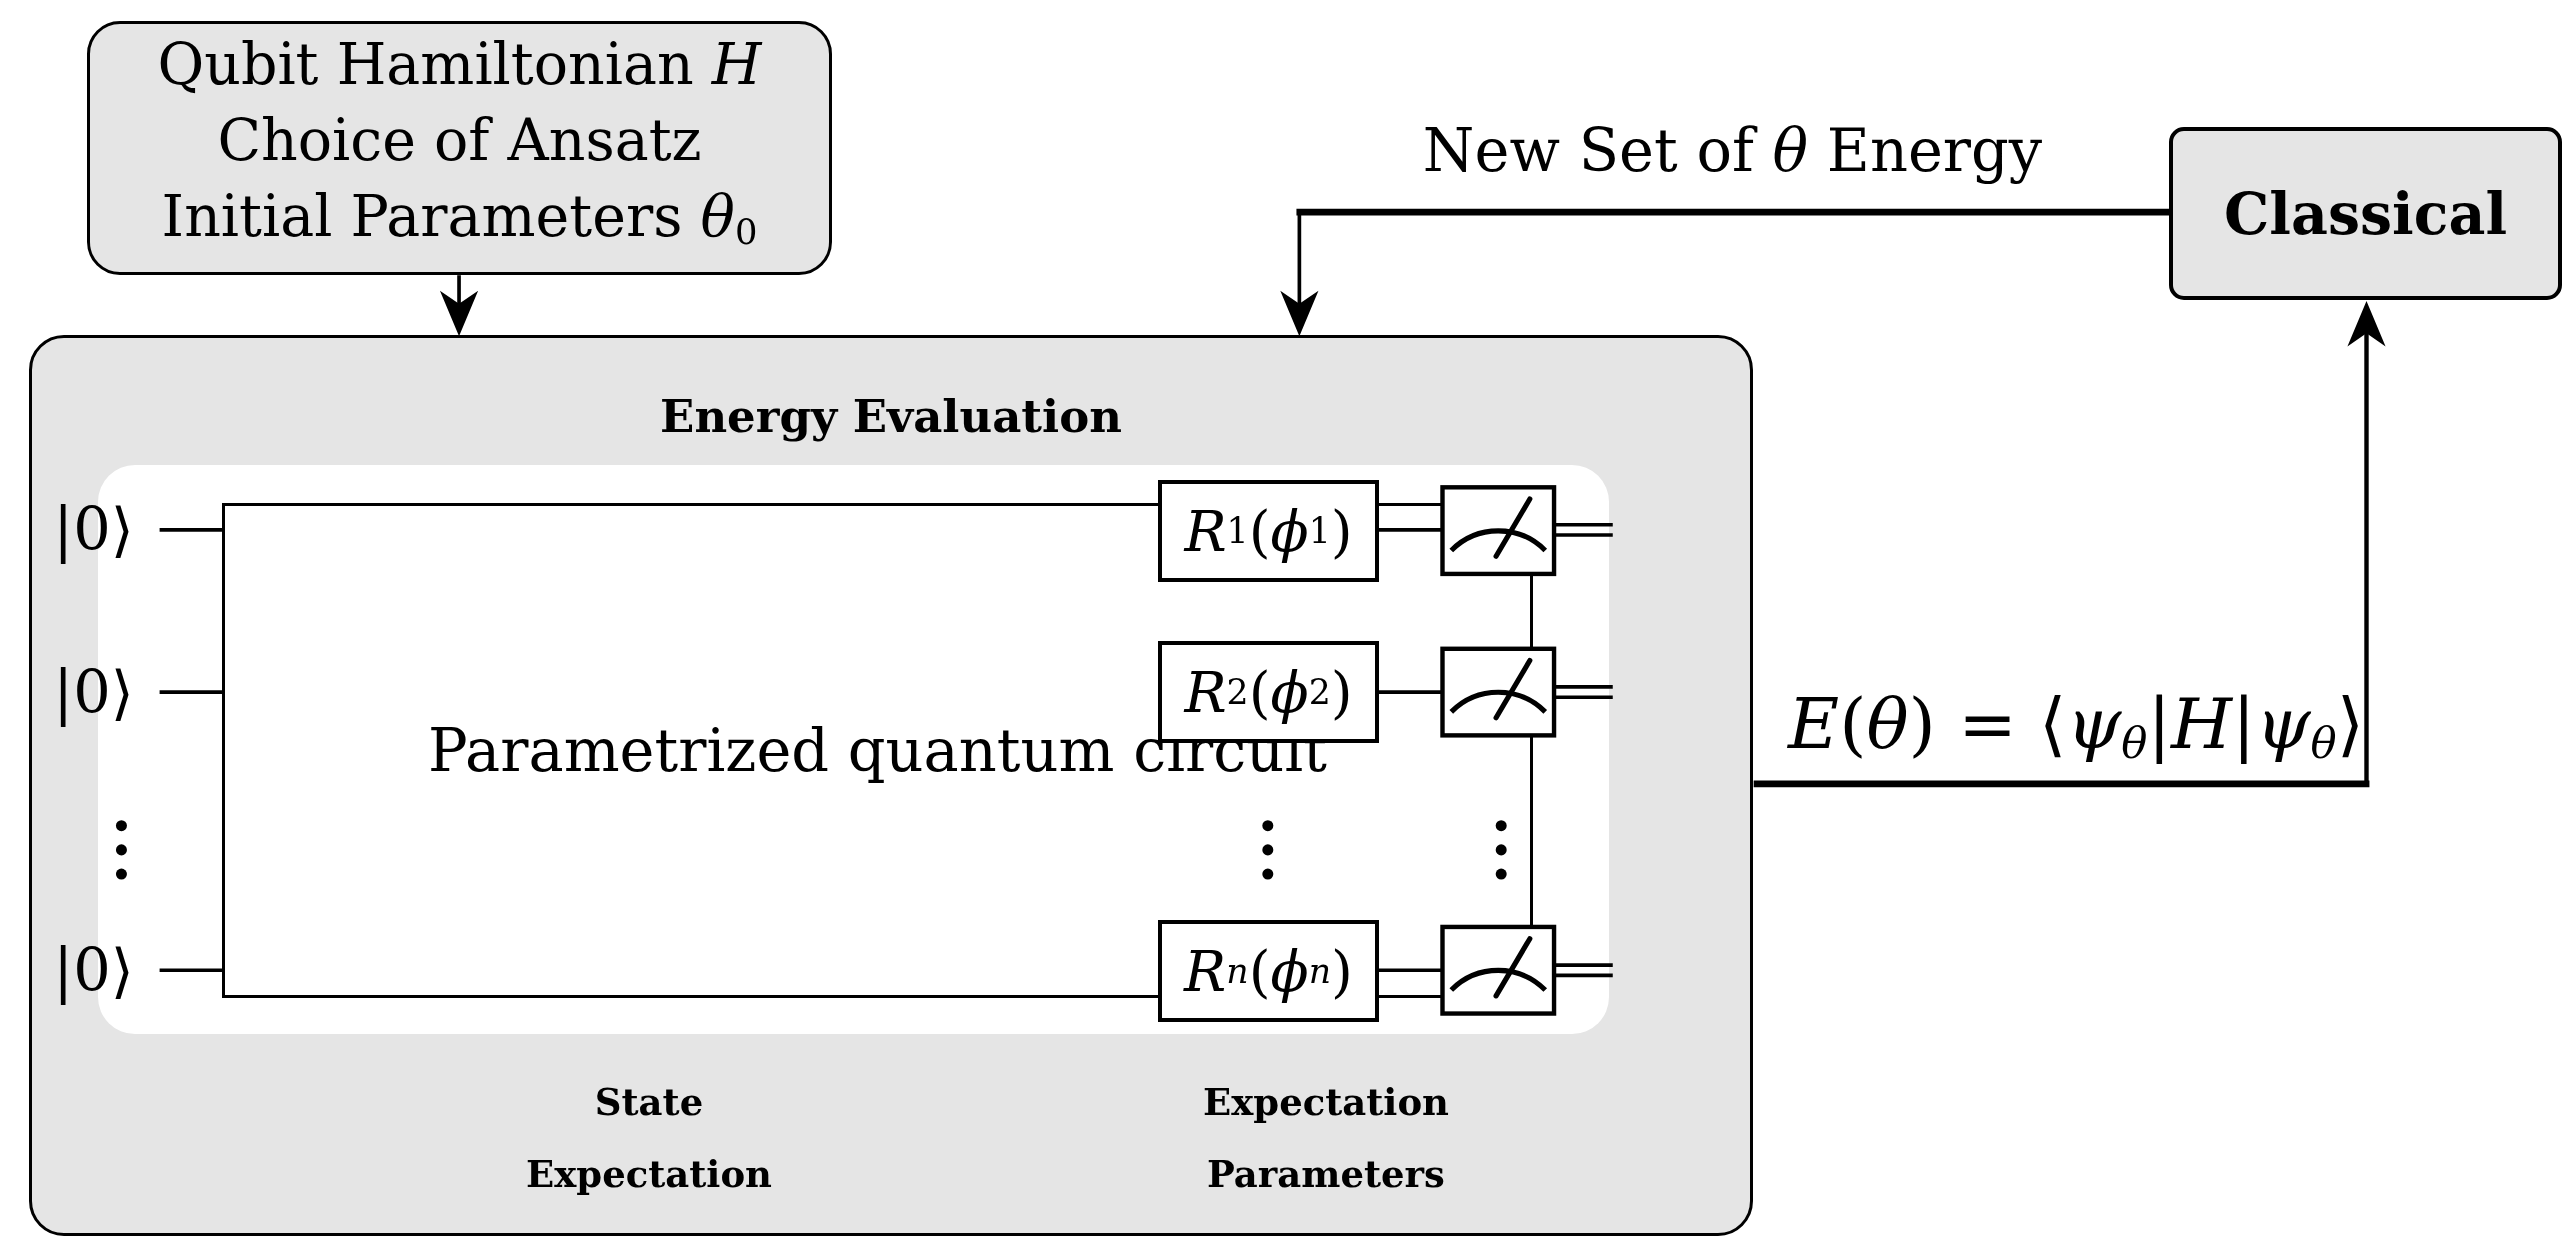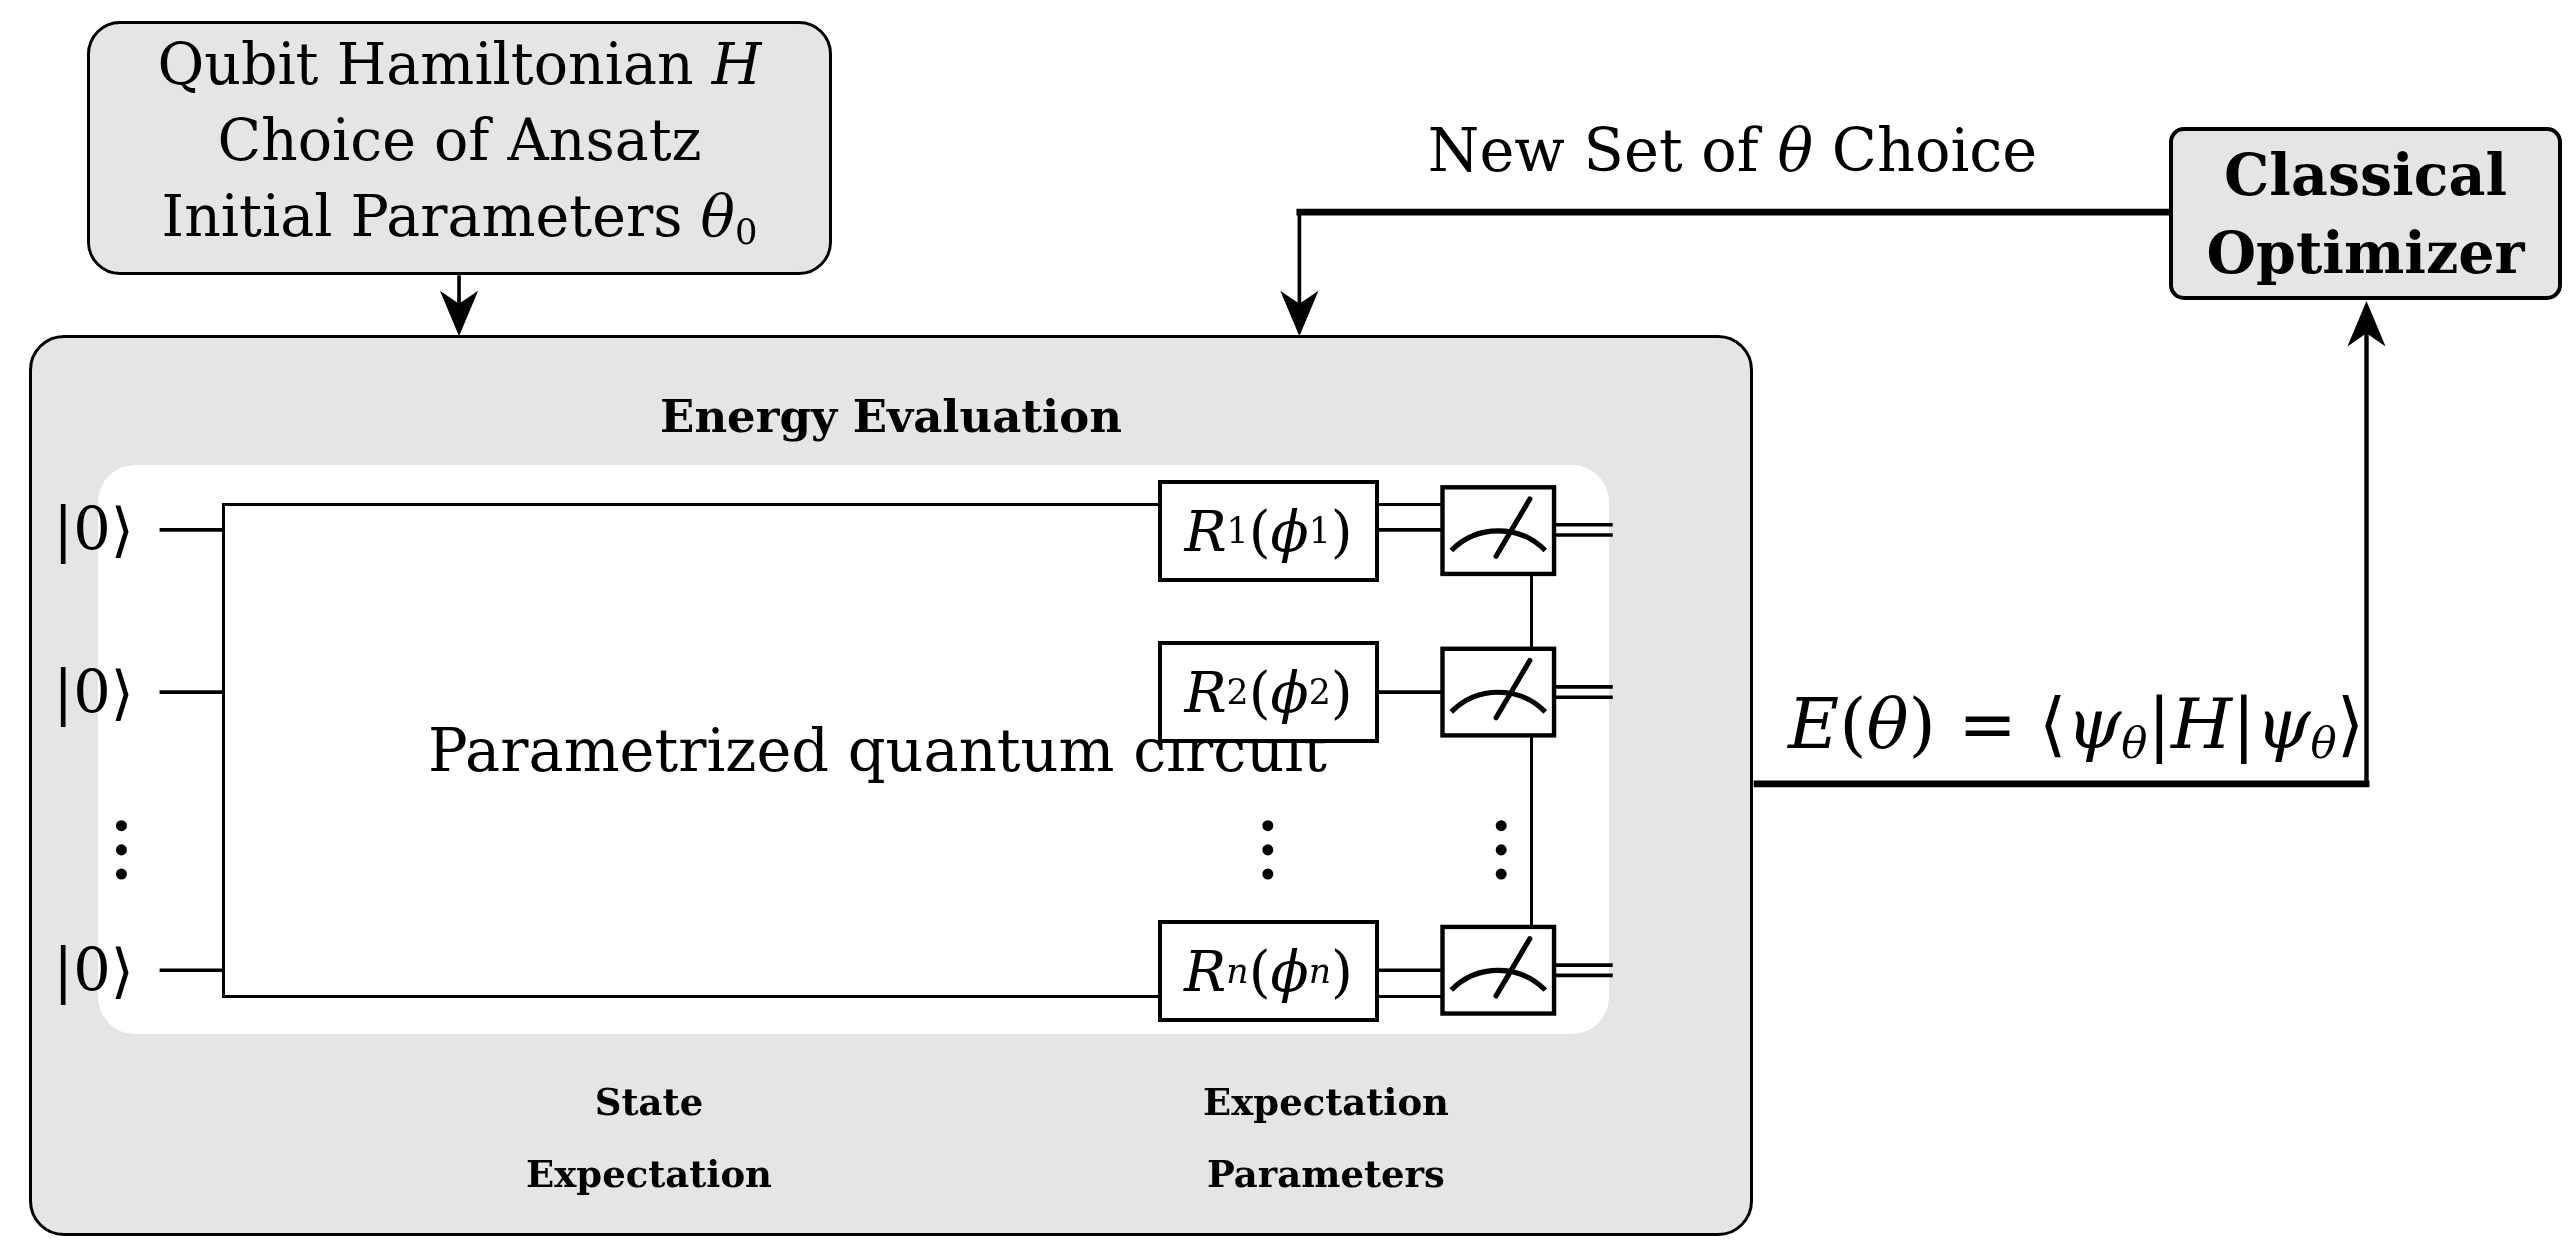--- a/index.html
+++ b/index.html
@@ -106,24 +106,23 @@
     <div>State</div>
     <div>Expectation</div>
   </div>
   <div class="stage-label" id="expectation-label">
     <div>Expectation</div>
     <div>Parameters</div>
   </div>
 
   <div class="absbox graybox" id="optimizer-box">
     <div>Classical</div>
-    <div>Optimizer</div>
   </div>
 
-  <div class="absbox" id="new-theta-label"><span class="k-n">New Set of </span><span class="k-i">θ</span><span class="k-n"> Choice</span></div>
+  <div class="absbox" id="new-theta-label"><span class="k-n">New Set of </span><span class="k-i">θ</span><span class="k-n"> Energy</span></div>
   <div class="absbox" id="formula-label"><span class="k-i">E</span><span class="k-n">(</span><span class="k-i">θ</span><span class="k-n">) = ⟨</span><span class="k-i">ψ</span><span class="k-si">θ</span><span class="k-n">|</span><span class="k-i">H</span><span class="k-n">|</span><span class="k-i">ψ</span><span class="k-si">θ</span><span class="k-n">⟩</span></div>
 
   <svg id="diagram-svg" width="2576" height="1255" viewBox="0 0 3509 1710">
 
     <g>
       <line x1="625" y1="375" x2="625" y2="416" stroke="#000" stroke-width="5"></line>
       <path d="M625 458 L599 396 L625 414 L651 396 Z" fill="#000"></path>
     </g>
 
     <g>

